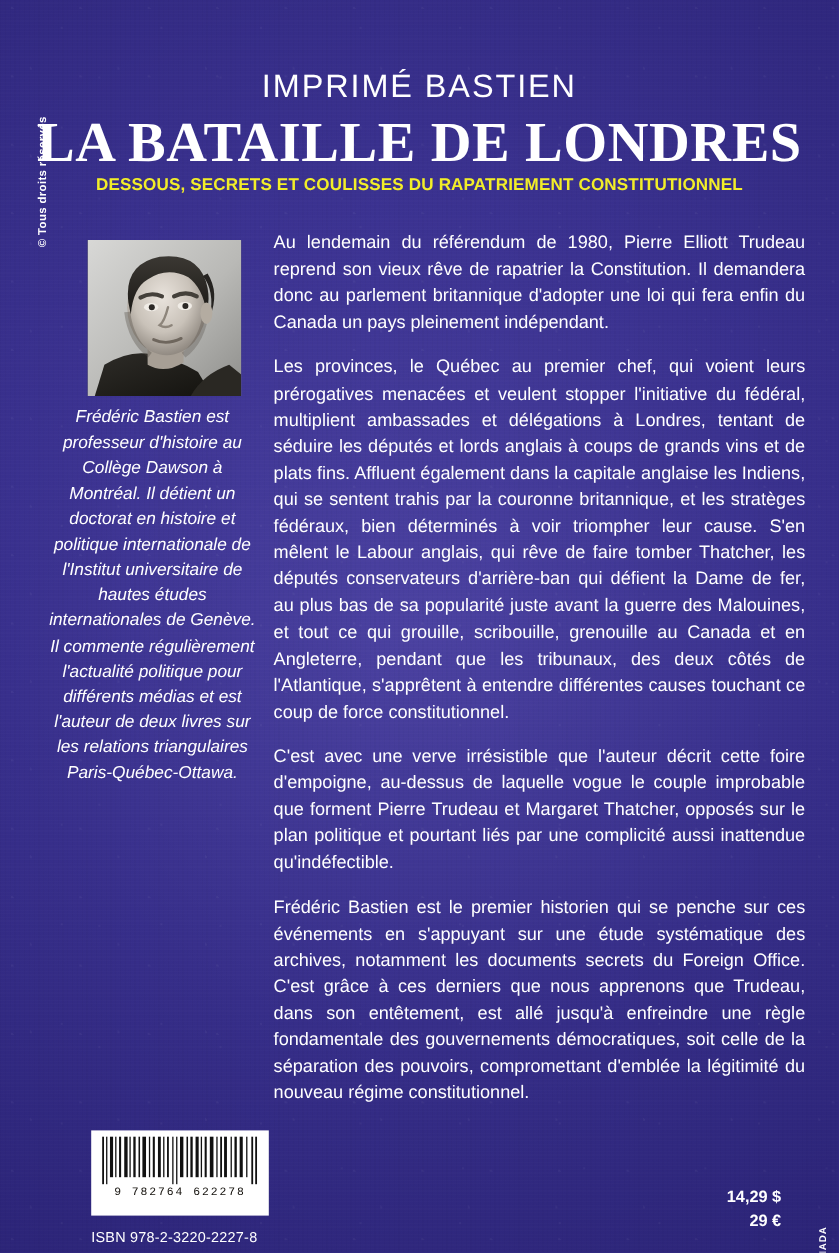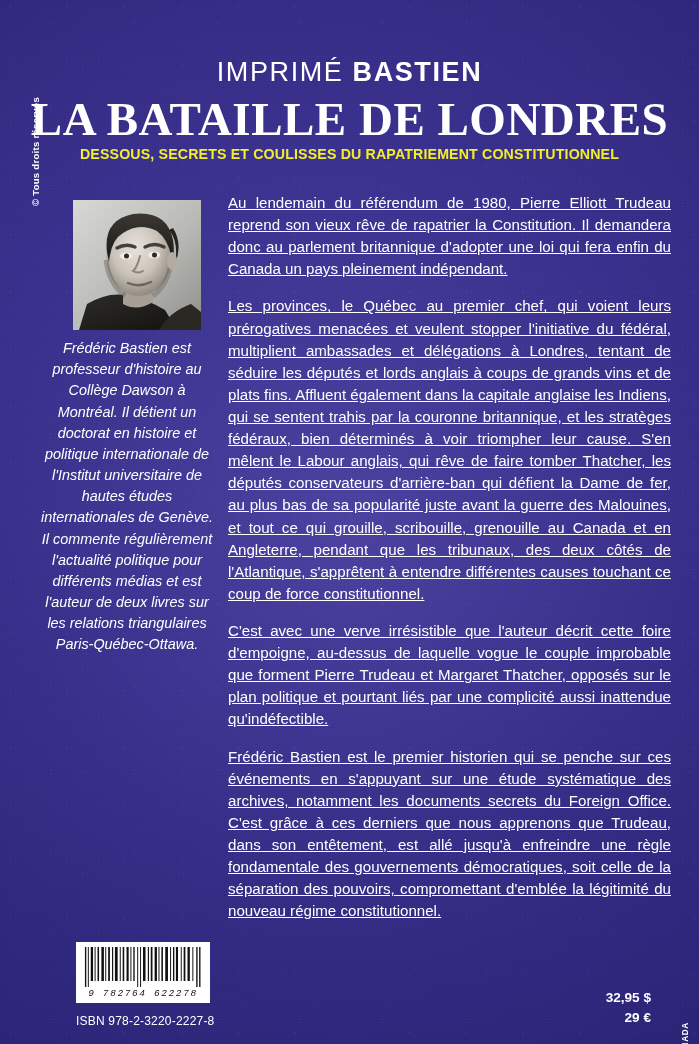--- a/index.html
+++ b/index.html
@@ -52,21 +52,21 @@
     font-size: 27px;
     letter-spacing: 1.6px;
     color: #ffffff;
     line-height: 1.05;
     white-space: nowrap;
   }
   .author-line .given {
     font-weight: 400;
   }
   .author-line .family {
-    font-weight: 700;
+    font-weight: 400;
   }
   .book-title {
     margin-top: 9px;
     font-family: "Liberation Serif", serif;
     font-size: 47px;
     font-weight: 700;
     letter-spacing: 0.5px;
     line-height: 1.04;
     color: #ffffff;
     white-space: nowrap;
@@ -130,40 +130,38 @@
   
   .blurb {
     position: absolute;
     left: 228px;
     top: 192px;
     width: 443px;
     font-size: 15.1px;
     line-height: 1.465;
     text-align: justify;
     color: #ffffff;
-    text-decoration: underline;
   }
   .blurb p {
     margin: 0 0 15px 0;
   }
   .blurb p:last-child { margin-bottom: 0; }
 
   
   .barcode-block {
     position: absolute;
     left: 76px;
     top: 942px;
     width: 200px;
   }
   .barcode {
     background: #ffffff;
-    padding: 5px 7px 4px 7px;
-    width: 134px;
+    padding: 5px 7px 14px 7px;
+    width: 148px;
     box-sizing: border-box;
-    font-style: italic;
   }
   .bars {
     height: 40px;
     width: 100%;
     display: block;
   }
   .barcode-digits {
     font-family: "Liberation Mono", monospace;
     font-size: 9.5px;
     color: #14110c;
@@ -328,19 +326,19 @@
           <rect x="117" y="0" width="1.4" height="40"></rect>
           <rect x="120" y="0" width="1.4" height="40"></rect>
         </g>
       </svg>
       <div class="barcode-digits">9 782764 622278</div>
     </div>
     <div class="isbn">ISBN 978-2-3220-2227-8</div>
   </div>
 
   <div class="prices">
-    <div>32,95 $</div>
+    <div>14,29 $</div>
     <div>29 €</div>
   </div>
 
   <div class="printed-in">IMPRIMÉ AU CANADA</div>
 
 </div>
 
 </body></html>

